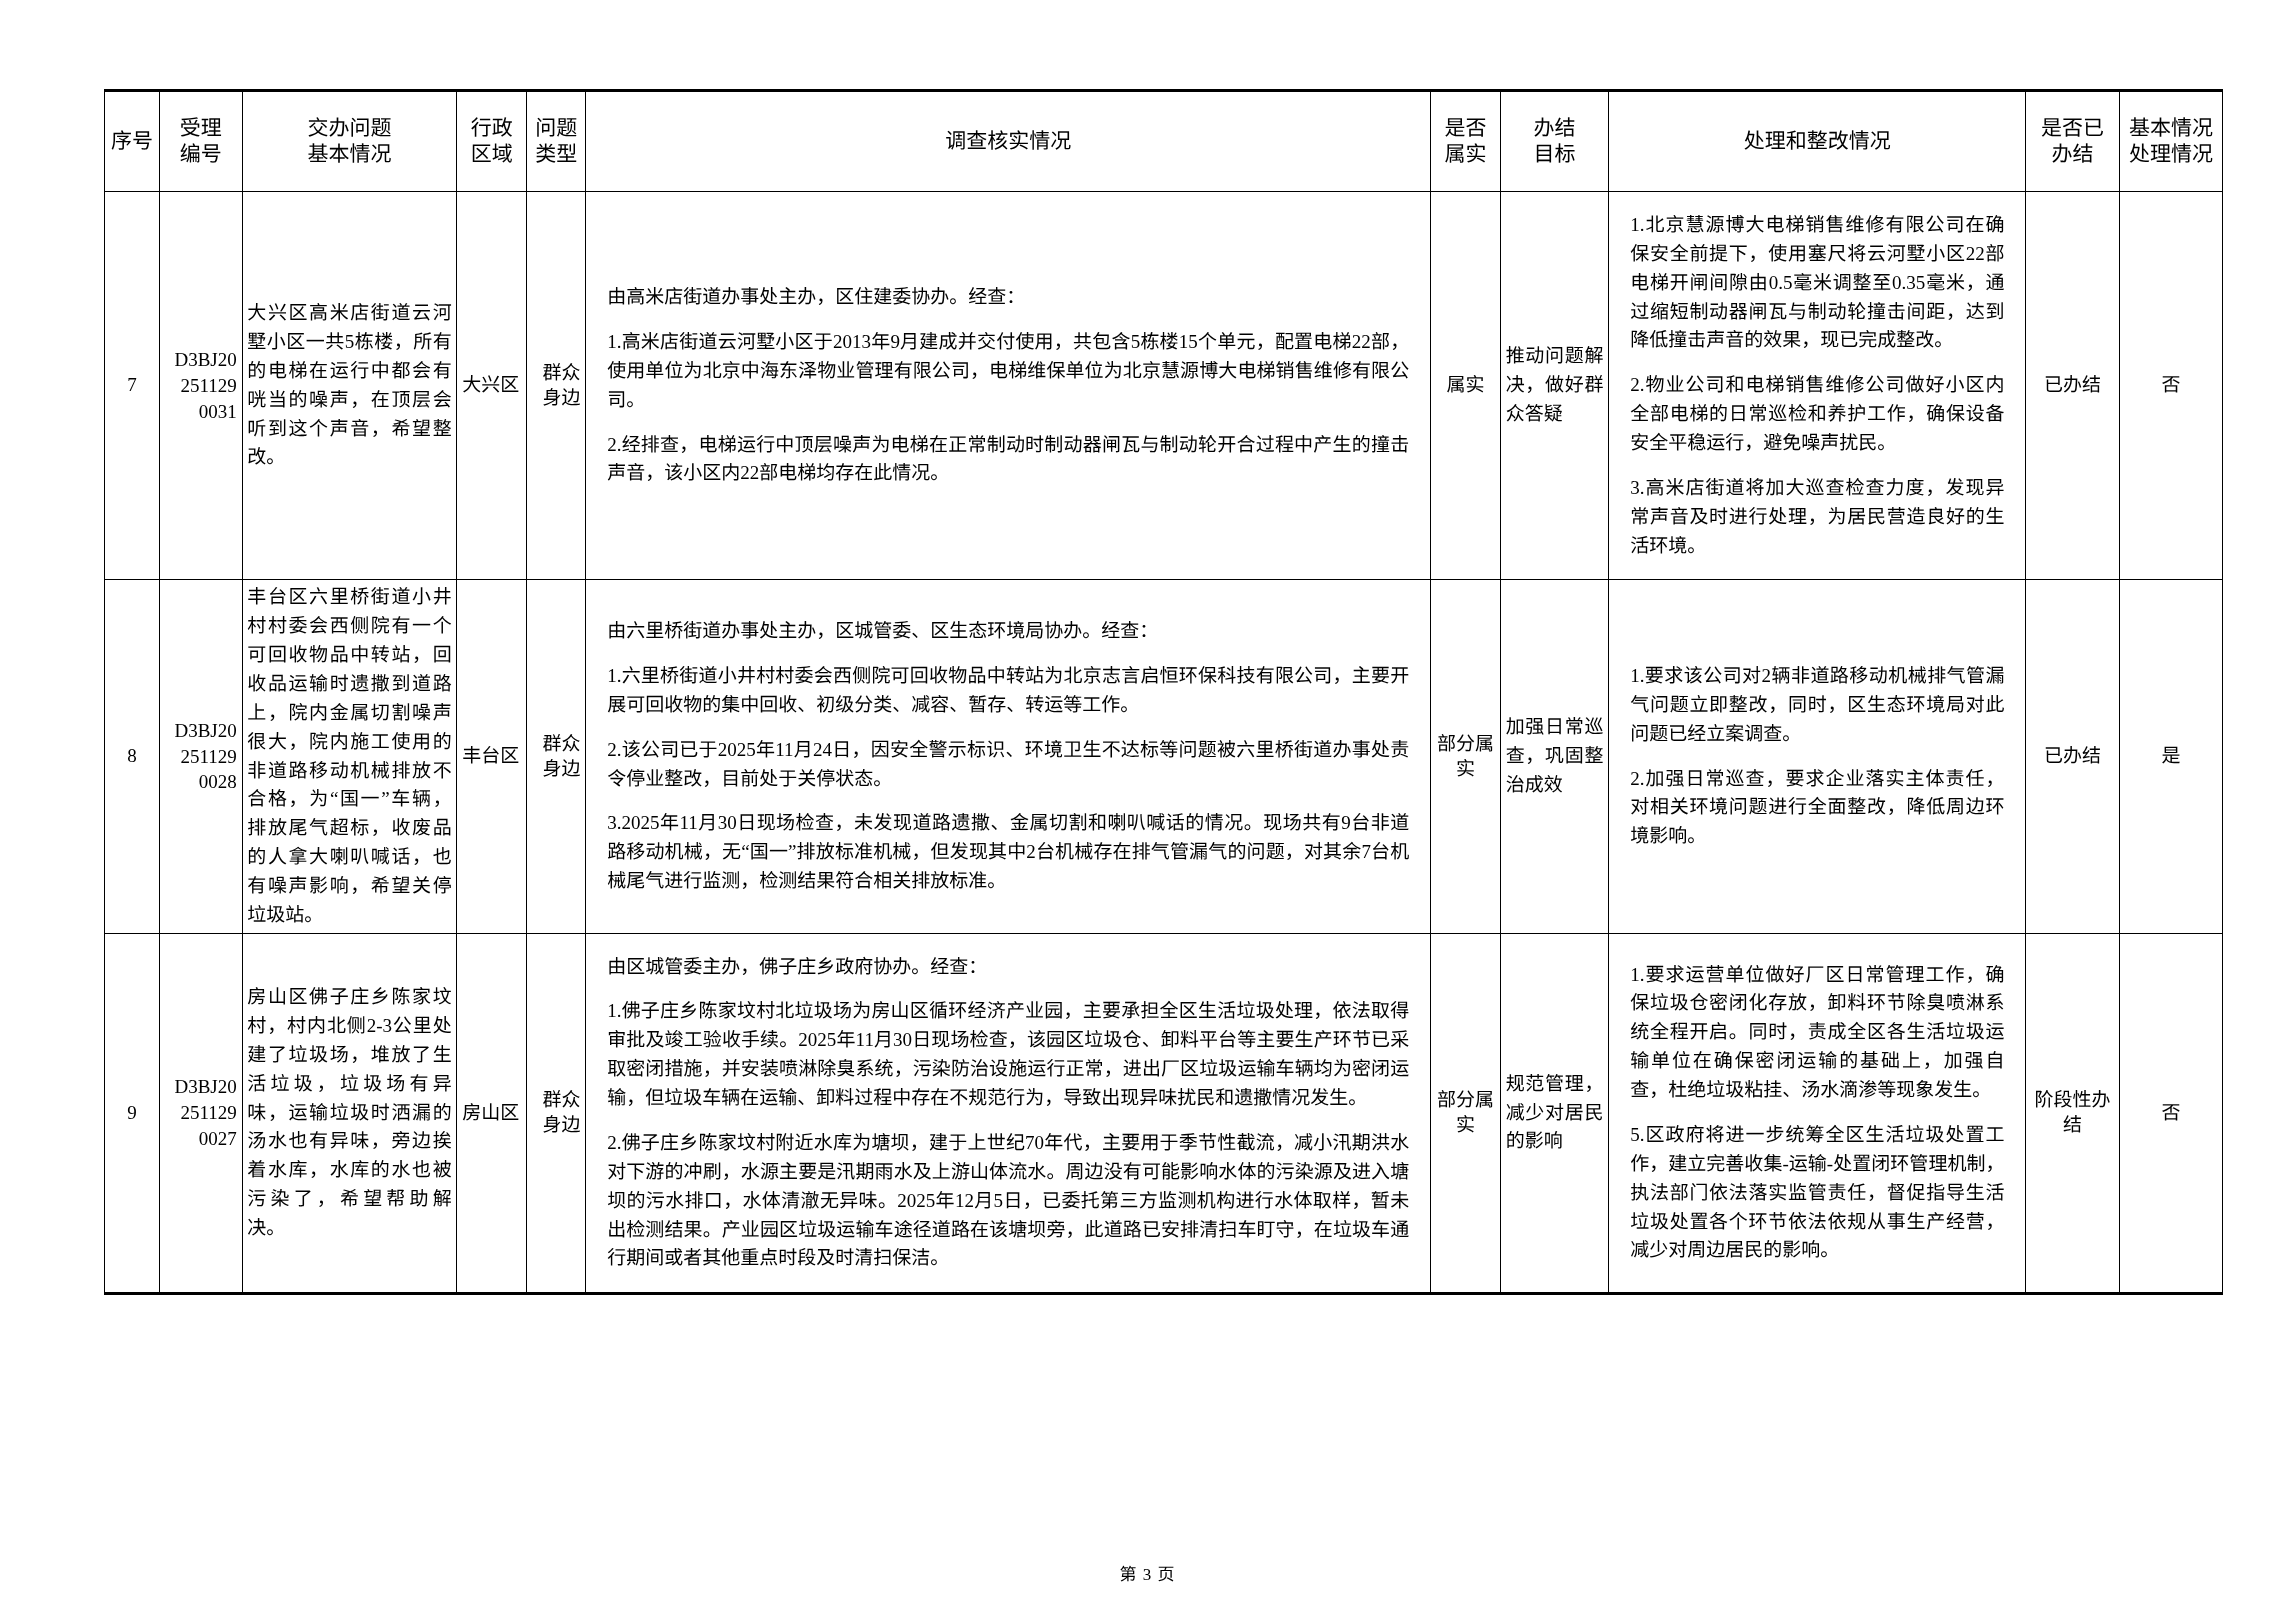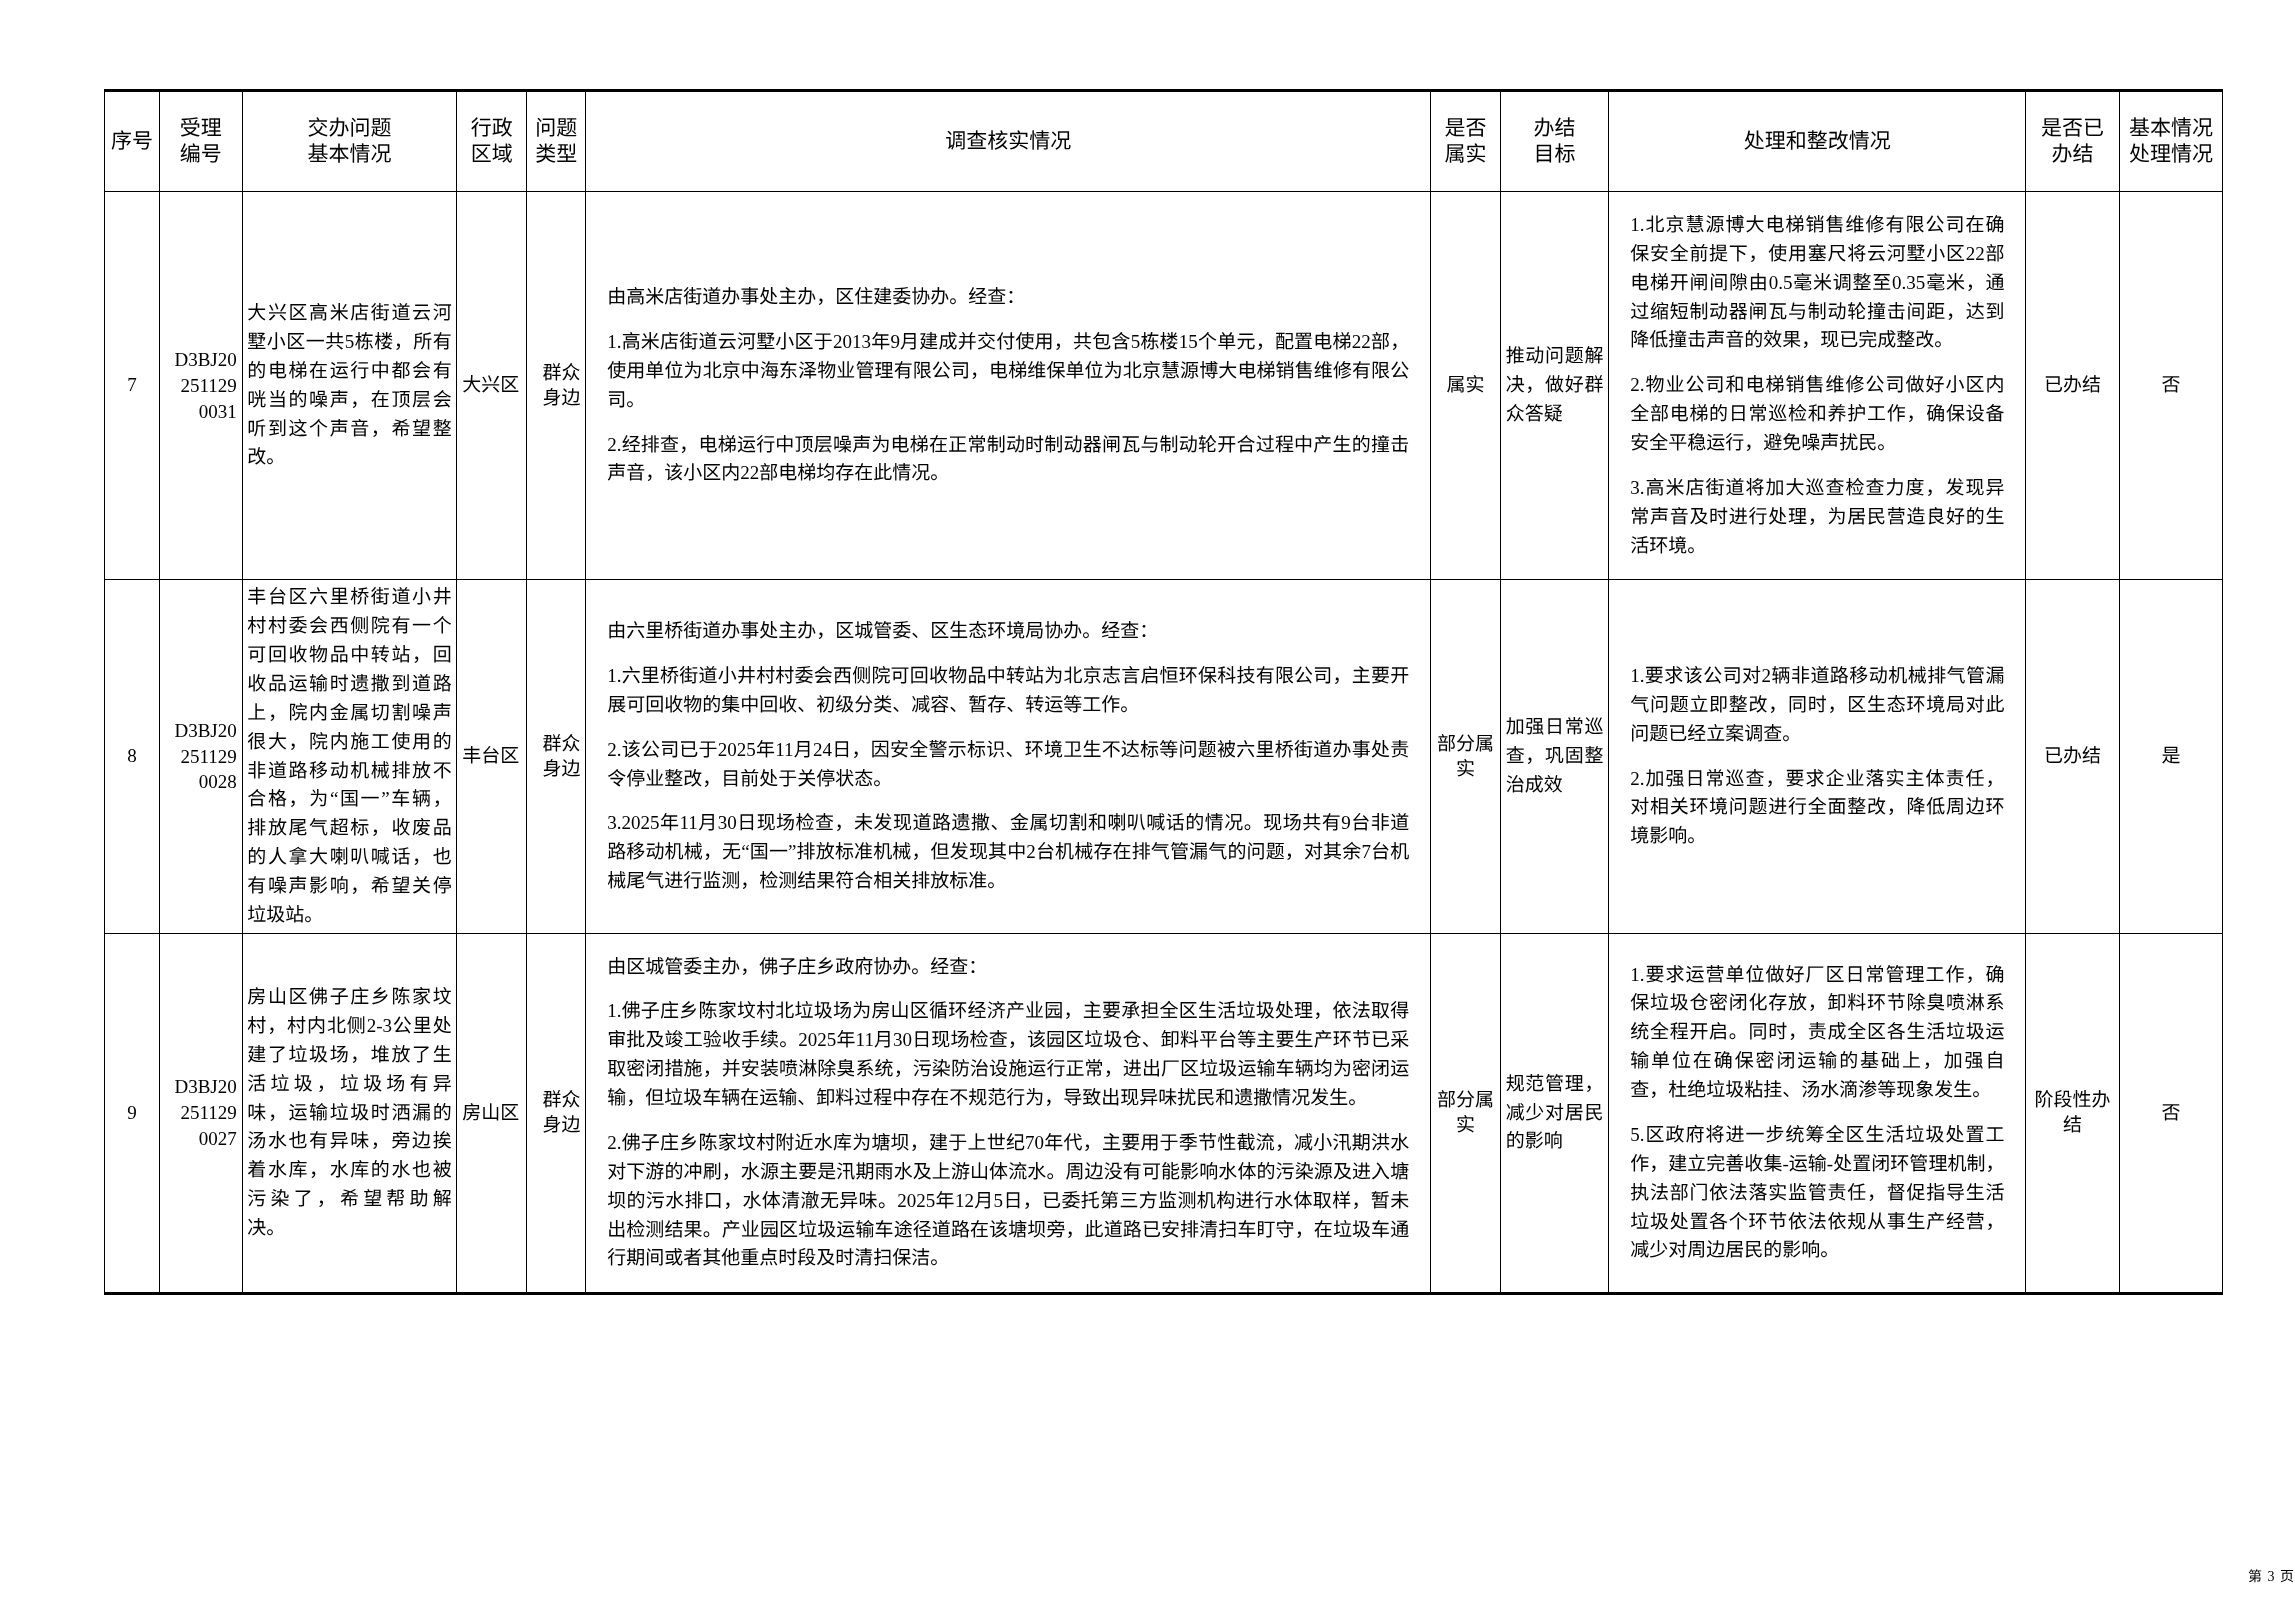--- a/index.html
+++ b/index.html
@@ -78,22 +78,22 @@
   th.h-handle   { width: 388px; }
   th.h-done     { width: 87px; }
   th.h-resp     { width: 96px; }
 
   .para { margin: 16px; }
   .page-number {
     position: absolute;
     left: 0;
     right: 0;
     bottom: 38px;
-    text-align: right;
-    font-size: 14px;
+    text-align: center;
+    font-size: 17px;
     font-family: "Liberation Serif", "DejaVu Serif", serif;
     letter-spacing: 1px;
   }
 </style>
 </head>
 <body>
 
 <div class="page">
 
   <table class="report">

